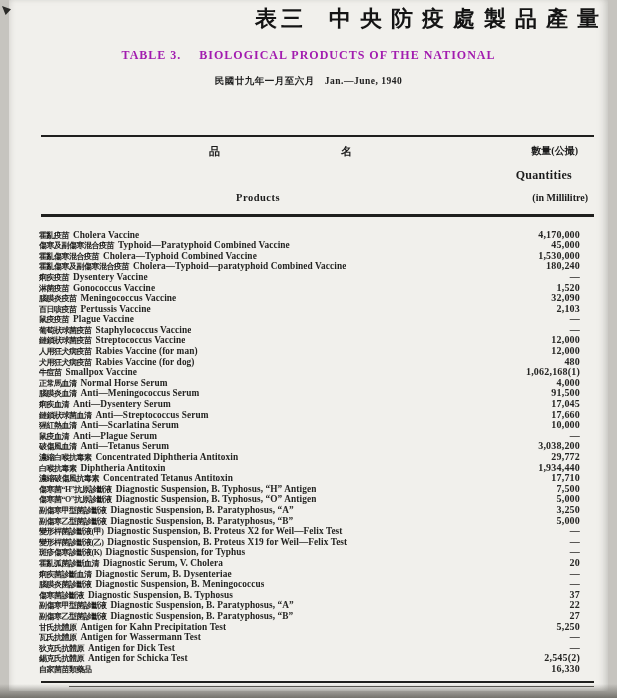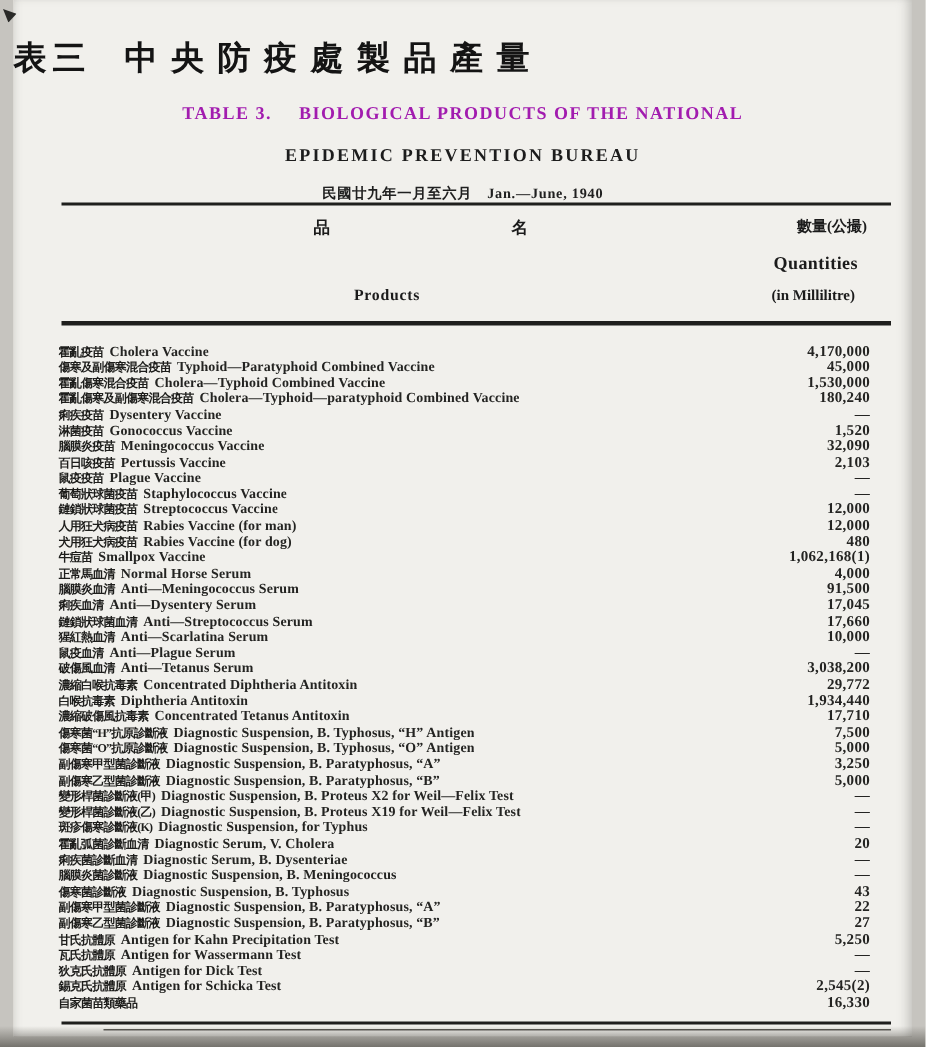--- a/index.html
+++ b/index.html
@@ -15,21 +15,21 @@
   }
   .corner-mark{
     position:absolute;left:2px;top:6px;width:9px;height:9px;background:#2a2a28;
     clip-path:polygon(0 0,100% 35%,40% 100%);
   }
   .bottom-shadow{
     position:absolute;left:0;bottom:0;width:617px;height:14px;
     background:linear-gradient(to bottom,rgba(120,117,110,0),rgba(96,94,88,.8));
   }
   .title-cn{
-    text-align:left;padding-top:24px;font-size:22px;font-weight:bold;color:#141414;
+    text-align:right;padding-top:4px;font-size:22px;font-weight:bold;color:#141414;
     letter-spacing:2px;
   }
   .title-cn .t-label{margin-right:22px;letter-spacing:4px;}
   .title-cn .t-main{letter-spacing:9px;}
   .title-en{
     text-align:center;margin-top:14px;font-size:12px;font-weight:bold;color:#a21caf;
     letter-spacing:1px;
   }
   .title-en .t-no{margin-right:18px;}
   .title-en2{
@@ -46,21 +46,21 @@
   .rule-bottom-1{position:absolute;left:32px;right:14px;top:681px;height:2px;background:#1f1f1d;}
   .rule-bottom-2{position:absolute;left:60px;right:14px;top:686px;height:1px;background:#55534e;}
 
   .col-head{position:absolute;left:32px;right:14px;top:142px;height:70px;color:#1b1b1b;}
   .ch-cn-name{position:absolute;top:2px;left:0;width:370px;font-size:11px;font-weight:bold;}
   .ch-cn-pin{position:absolute;left:168px;}
   .ch-cn-ming{position:absolute;left:300px;}
   .ch-qty-cn{position:absolute;top:2px;right:16px;font-size:10px;font-weight:bold;margin-left:48px;}
   .ch-quantities{position:absolute;top:26px;right:22px;font-size:12px;font-weight:bold;letter-spacing:.3px;}
   .ch-products{position:absolute;top:50px;left:195px;font-size:10.5px;font-weight:bold;letter-spacing:.5px;}
-  .ch-millilitre{position:absolute;top:50px;right:24px;font-size:10px;font-weight:bold;}
+  .ch-millilitre{position:absolute;top:50px;right:6px;font-size:10px;font-weight:bold;}
 
   .rows{
     position:absolute;left:30px;right:14px;top:221px;height:458px;
     display:flex;flex-direction:column;justify-content:center;
   }
   .row{
     display:flex;justify-content:space-between;align-items:baseline;
     height:10.6px;line-height:10.6px;white-space:nowrap;color:#242422;
   }
   .cell-name{overflow:hidden;}
@@ -73,21 +73,20 @@
 
 <div class="page">
 
   <div class="title-cn">
     <span class="t-label">表三</span><span class="t-main">中央防疫處製品產量</span>
   </div>
 
   <div class="title-en">
     <span class="t-no">TABLE 3.</span><span>BIOLOGICAL PRODUCTS OF THE NATIONAL</span>
   </div>
-  <div class="title-en2">EPIDEMIC PREVENTION BUREAU</div>
 
   <div class="date-line">
     <span class="d-cn">民國廿九年一月至六月</span><span>Jan.—June, 1940</span>
   </div>
 
   <div class="rule-top"></div>
 
   <div class="col-head">
     <div class="ch-cn-name">
       <span class="ch-cn-pin">品</span>
@@ -233,21 +232,21 @@
       <div class="row">
         <span class="cell-name"><span class="cn">痢疾菌診斷血清</span><span class="en">Diagnostic Serum, B. Dysenteriae</span></span>
         <span class="cell-qty">—</span>
       </div>
       <div class="row">
         <span class="cell-name"><span class="cn">腦膜炎菌診斷液</span><span class="en">Diagnostic Suspension, B. Meningococcus</span></span>
         <span class="cell-qty">—</span>
       </div>
       <div class="row">
         <span class="cell-name"><span class="cn">傷寒菌診斷液</span><span class="en">Diagnostic Suspension, B. Typhosus</span></span>
-        <span class="cell-qty">43</span>
+        <span class="cell-qty">37</span>
       </div>
       <div class="row">
         <span class="cell-name"><span class="cn">副傷寒甲型菌診斷液</span><span class="en">Diagnostic Suspension, B. Paratyphosus, “A”</span></span>
         <span class="cell-qty">22</span>
       </div>
       <div class="row">
         <span class="cell-name"><span class="cn">副傷寒乙型菌診斷液</span><span class="en">Diagnostic Suspension, B. Paratyphosus, “B”</span></span>
         <span class="cell-qty">27</span>
       </div>
       <div class="row">

